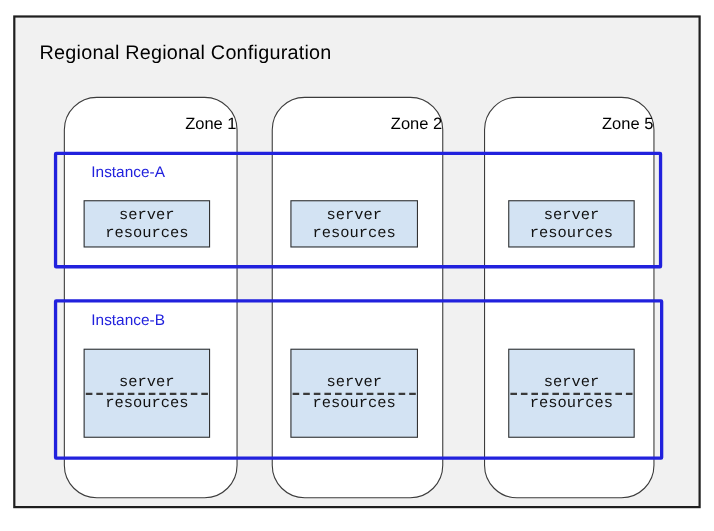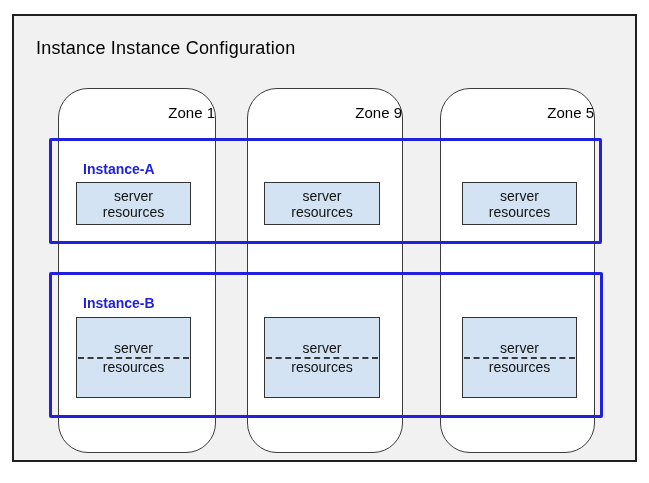--- a/index.html
+++ b/index.html
@@ -39,34 +39,35 @@
   .instance{
     position:absolute;left:35px;
     border:3px solid var(--instance-border);
     border-radius:2px;
     box-sizing:border-box;
     background:transparent;
   }
   .inst-a{top:122px;width:553px;height:106px;}
   .inst-b{top:256px;width:554px;height:146px;}
   .inst-label{
-    position:absolute;left:15px;top:20px;
-    font-size:14px;font-weight:bold;color:var(--instance-border);
+    position:absolute;left:15px;top:7px;
+    font-size:14px;font-weight:normal;color:var(--instance-border);
     white-space:nowrap;
     padding-left:16px;
   }
   .srv{
     position:absolute;
     background:var(--resource-fill);
     border:1px solid #333;
     box-sizing:border-box;
     display:flex;flex-direction:column;
     align-items:center;justify-content:center;
     font-size:14px;color:#111;text-align:center;
     z-index:3;
+    font-family:Liberation Mono, monospace;
   }
   .srv.rowA{top:166px;height:43px;}
   .srv.rowB{top:301px;height:81px;}
   .srv .line{line-height:16px;display:block;}
   .srv.rowB .line{line-height:19px;}
   .colA1,.colB1{left:62px;width:115px;}
   .colA2,.colB2{left:250px;width:116px;}
   .colA3,.colB3{left:448px;width:115px;}
   .divider{
     position:absolute;left:1px;right:1px;top:50%;
@@ -74,27 +75,27 @@
     margin-top:-1px;
   }
   .zone{z-index:1;}
   .instance{z-index:2;}
 </style>
 </head>
 <body>
 
 <div class="canvas">
   <div class="frame">
-    <div class="title">Instance Instance Configuration</div>
+    <div class="title">Regional Regional Configuration</div>
 
     <div class="zone zone1">
       <div class="zone-label">Zone 1</div>
     </div>
     <div class="zone zone2">
-      <div class="zone-label">Zone 9</div>
+      <div class="zone-label">Zone 2</div>
     </div>
     <div class="zone zone3">
       <div class="zone-label">Zone 5</div>
     </div>
 
     <div class="instance inst-a">
       <div class="inst-label">Instance-A</div>
     </div>
     <div class="instance inst-b">
       <div class="inst-label">Instance-B</div>

